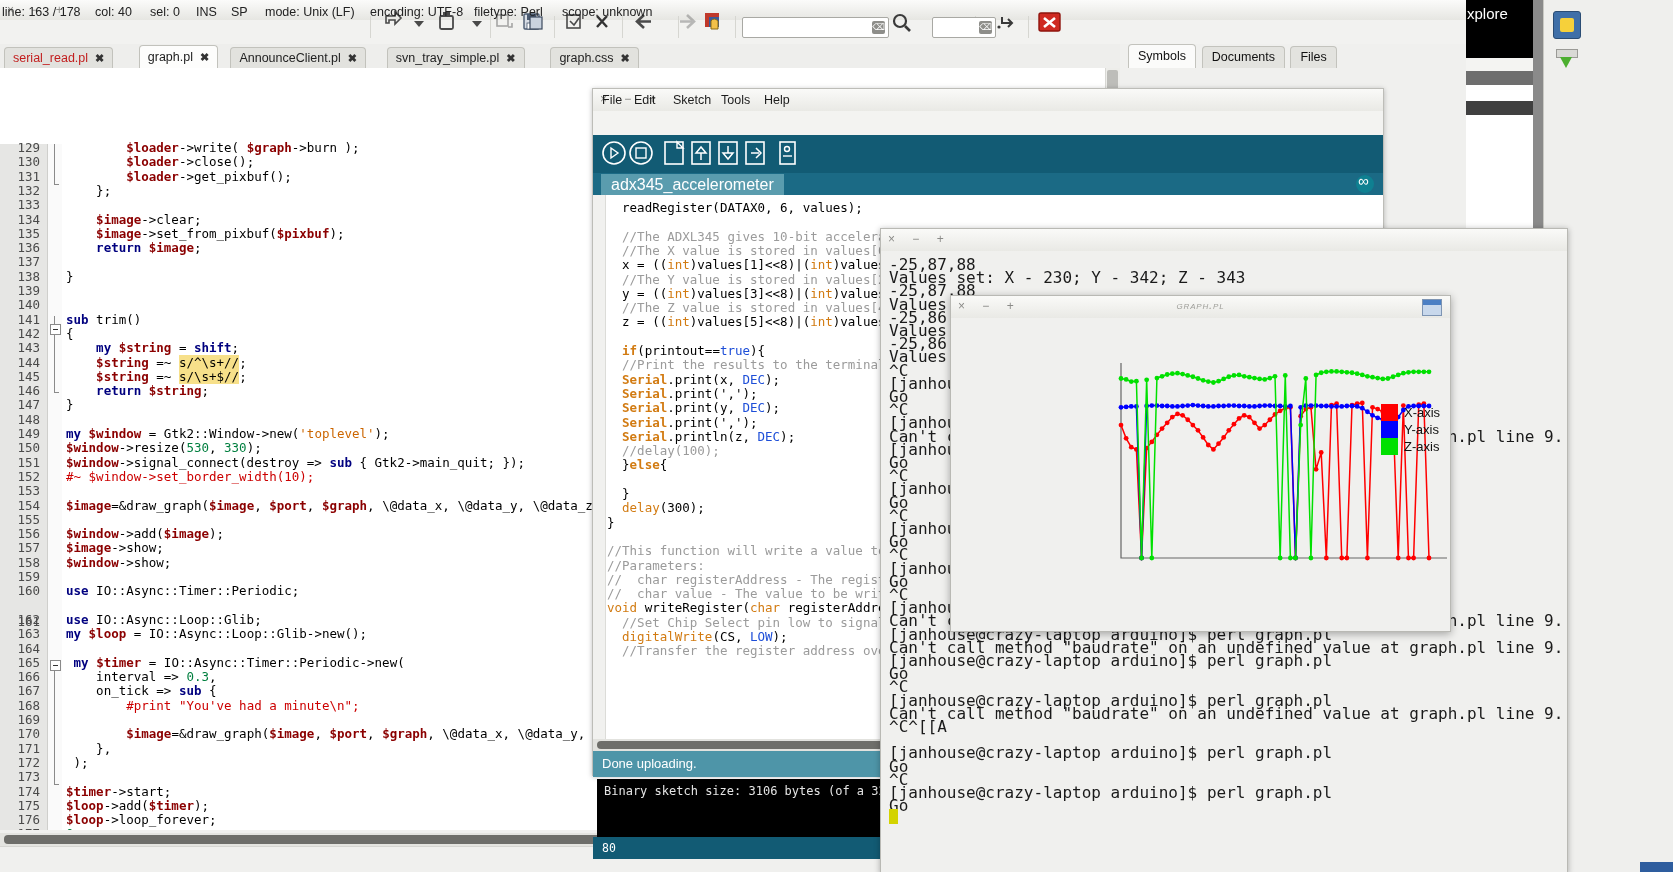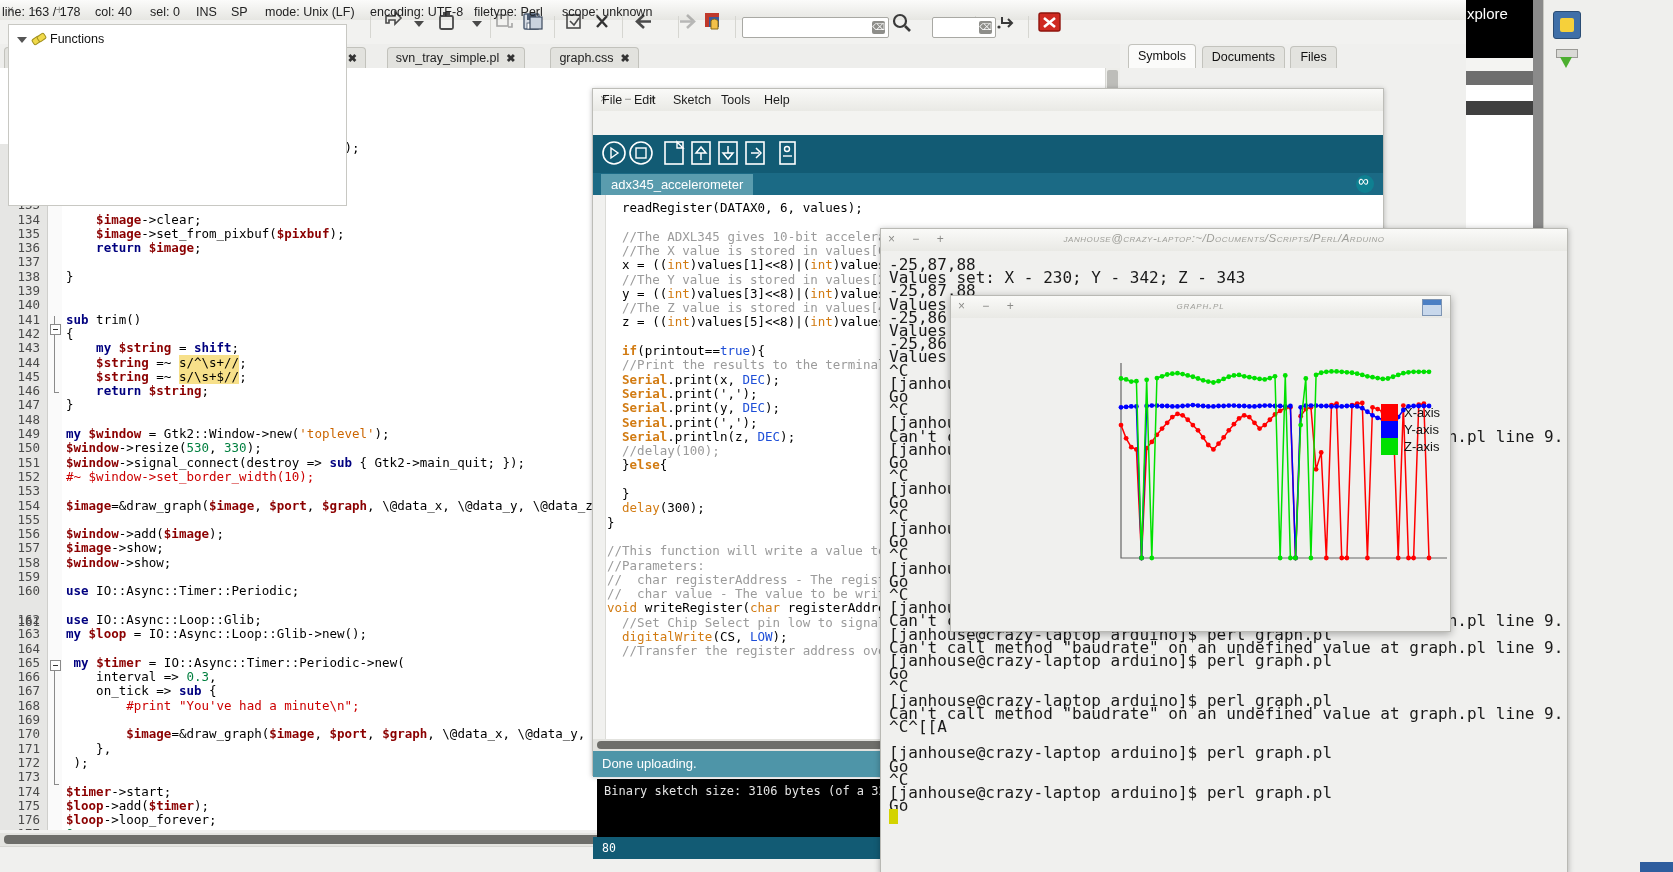--- a/index.html
+++ b/index.html
@@ -96,21 +96,21 @@
 
   
   #arduino{position:absolute;left:592px;top:88px;width:790px;height:686px;background:#f3f3f1;
      border:1px solid #bdbdb8;box-shadow:0 1px 5px rgba(0,0,0,.25);}
   .a-title{position:absolute;left:0;top:0;width:790px;height:22px;background:linear-gradient(#fafaf8,#e9e9e5);border-bottom:1px solid #d2d2cd;}
   .a-ttxt{position:absolute;left:0;top:3px;width:790px;text-align:center;font-size:11.5px;color:#9e9e99;font-style:italic;font-variant:small-caps;letter-spacing:.6px;}
   .a-menu{position:absolute;left:0;top:22px;width:790px;height:24px;background:#f3f3f1;}
   .a-mi{position:absolute;top:4px;font-size:12.5px;color:#1d1d1d;}
   .a-toolbar{position:absolute;left:0;top:46px;width:790px;height:38px;background:#125b74;}
   .a-tabstrip{position:absolute;left:0;top:84px;width:790px;height:22px;background:#1b6a85;}
-  .a-tab{position:absolute;left:8px;top:85px;height:21px;background:#5a9cae;color:#fff;font-size:13px;line-height:21px;padding:0 10px;}
+  .a-tab{position:absolute;left:8px;top:85px;height:21px;background:#5a9cae;color:#fff;font-size:16px;line-height:21px;padding:0 10px;}
   .a-logo{position:absolute;right:9px;top:86px;width:18px;height:18px;border-radius:50%;background:#0f8091;}
   .a-logo:after{content:"\221E";position:absolute;left:2px;top:-3px;color:#fff;font-size:15px;}
   .a-code{position:absolute;left:0;top:106px;width:790px;height:544px;background:#fff;overflow:hidden;}
   .a-gutter{position:absolute;left:0;top:0;width:12px;height:544px;background:#f1f1ef;border-right:1px solid #dcdcd8;}
   .acl{position:absolute;left:14px;white-space:pre;font-family:"DejaVu Sans Mono",monospace;font-size:12.5px;color:#000;}
   .ac{color:#9b9b9b;}
   .ak{color:#d27b12;}
   .ab{color:#1d4ed8;}
   .ao{color:#d27b12;font-weight:bold;}
   .a-hsc{position:absolute;left:0;top:650px;width:790px;height:12px;background:#e2e2de;}
@@ -402,25 +402,20 @@
       <div class="stitem" style="left: 196px;">INS</div>
       <div class="stitem" style="left: 231px;">SP</div>
       <div class="stitem" style="left: 265px;">mode: Unix (LF)</div>
       <div class="stitem" style="left: 370px;">encoding: UTF-8</div>
       <div class="stitem" style="left: 474px;">filetype: Perl</div>
       <div class="stitem" style="left: 562px;">scope: unknown</div>
     </div>
 
   <div class="sidebar"></div>
 
-  <div class="sb-body">
-    <div class="sb-row">
-      <span class="tri"></span><span class="fnico"></span><span>Functions</span>
-    </div>
-  </div>
 </div>
 
 <div id="arduino">
   <div class="a-title">
     <div class="wbtns">× − +</div>
   </div>
   <div class="a-menu"></div>
   <div id="arduino-menu">
       <div class="a-mi" style="left: 9px;">File</div>
       <div class="a-mi" style="left: 41px;">Edit</div>
@@ -504,21 +499,20 @@
   <div class="a-hsc"></div>
   <div class="a-hth"></div>
   <div class="a-status">Done uploading.</div>
   <div class="a-console">Binary sketch size: 3106 bytes (of a 32256</div>
   <div class="a-board">80</div>
 </div>
 
 <div id="terminal">
   <div class="t-title">
     <div class="wbtns">× − +</div>
-    <div class="t-ttxt">janhouse@crazy-laptop:~/Documents/Scripts/Perl/Arduino</div>
   </div>
   <div class="t-body">
     <div id="terminal-lines">
         <div class="tl" style="top: 4px;">-25,87,88</div>
         <div class="tl" style="top: 17.2px;">Values set: X - 230; Y - 342; Z - 343</div>
         <div class="tl" style="top: 30.4px;">-25,87,88</div>
         <div class="tl" style="top: 43.6px;">Values set: X - 230; Y - 342; Z - 343</div>
         <div class="tl" style="top: 56.8px;">-25,86,88</div>
         <div class="tl" style="top: 70px;">Values set: X - 230; Y - 342; Z - 343</div>
         <div class="tl" style="top: 83.2px;">-25,86,88</div>

